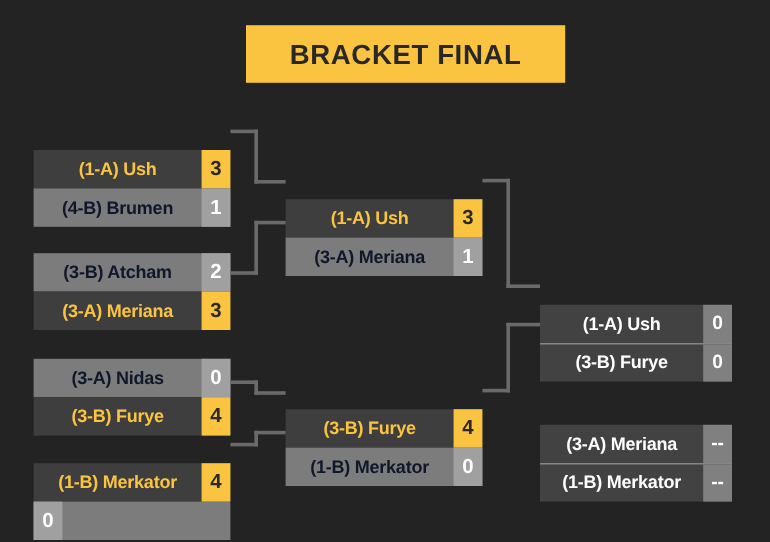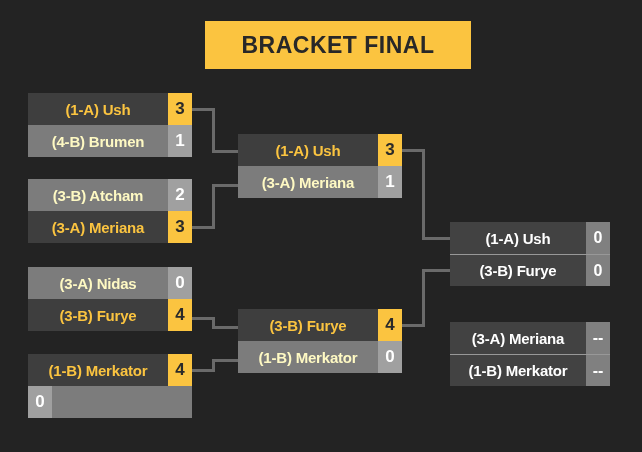--- a/index.html
+++ b/index.html
@@ -8,36 +8,36 @@
     background:#232323; overflow:hidden;
     font-family:"Liberation Sans", sans-serif;
   }
   .banner {
     position:absolute; left:205px; top:21px; width:266px; height:48px;
     background:#fbc440; display:flex; align-items:center; justify-content:center;
   }
   .banner span {
     color:#282828; font-size:23px; font-weight:bold; letter-spacing:0.5px;
   }
-  .match { position:absolute; width:164px; }
+  .match { position:absolute; width:164px;margin-top:32px; }
   .match.narrow { width:160px; }
   .row { height:32px; display:flex; box-sizing:border-box; }
   .row .name {
     flex:1; display:flex; align-items:center; justify-content:center;
     font-weight:bold; font-size:15px; letter-spacing:-0.2px; white-space:nowrap;
   }
   .row .score {
     width:24px; display:flex; align-items:center; justify-content:center;
     font-weight:bold; font-size:17px;
   }
   .row.win  { background:#3e3e3e; }
   .row.win .name  { color:#fbc440; }
   .row.win .score { background:#fbc440; color:#2a2a2a; }
   .row.loss { background:#7c7c7c; }
-  .row.loss .name  { color:#fef9c3; }
+  .row.loss .name  { color:#0f172a; }
   .row.loss .score { background:#a0a0a0; color:#ffffff; }
   .row.tbd  { background:#424242; }
   .row.tbd .name  { color:#ffffff; }
   .row.tbd .score { background:#808080; color:#ffffff; font-size:16px; }
   .match.pending .row + .row { border-top:1px solid #989898; }
   .line { position:absolute; background:#6a6a6a; }
 </style>
 </head>
 <body>
 

